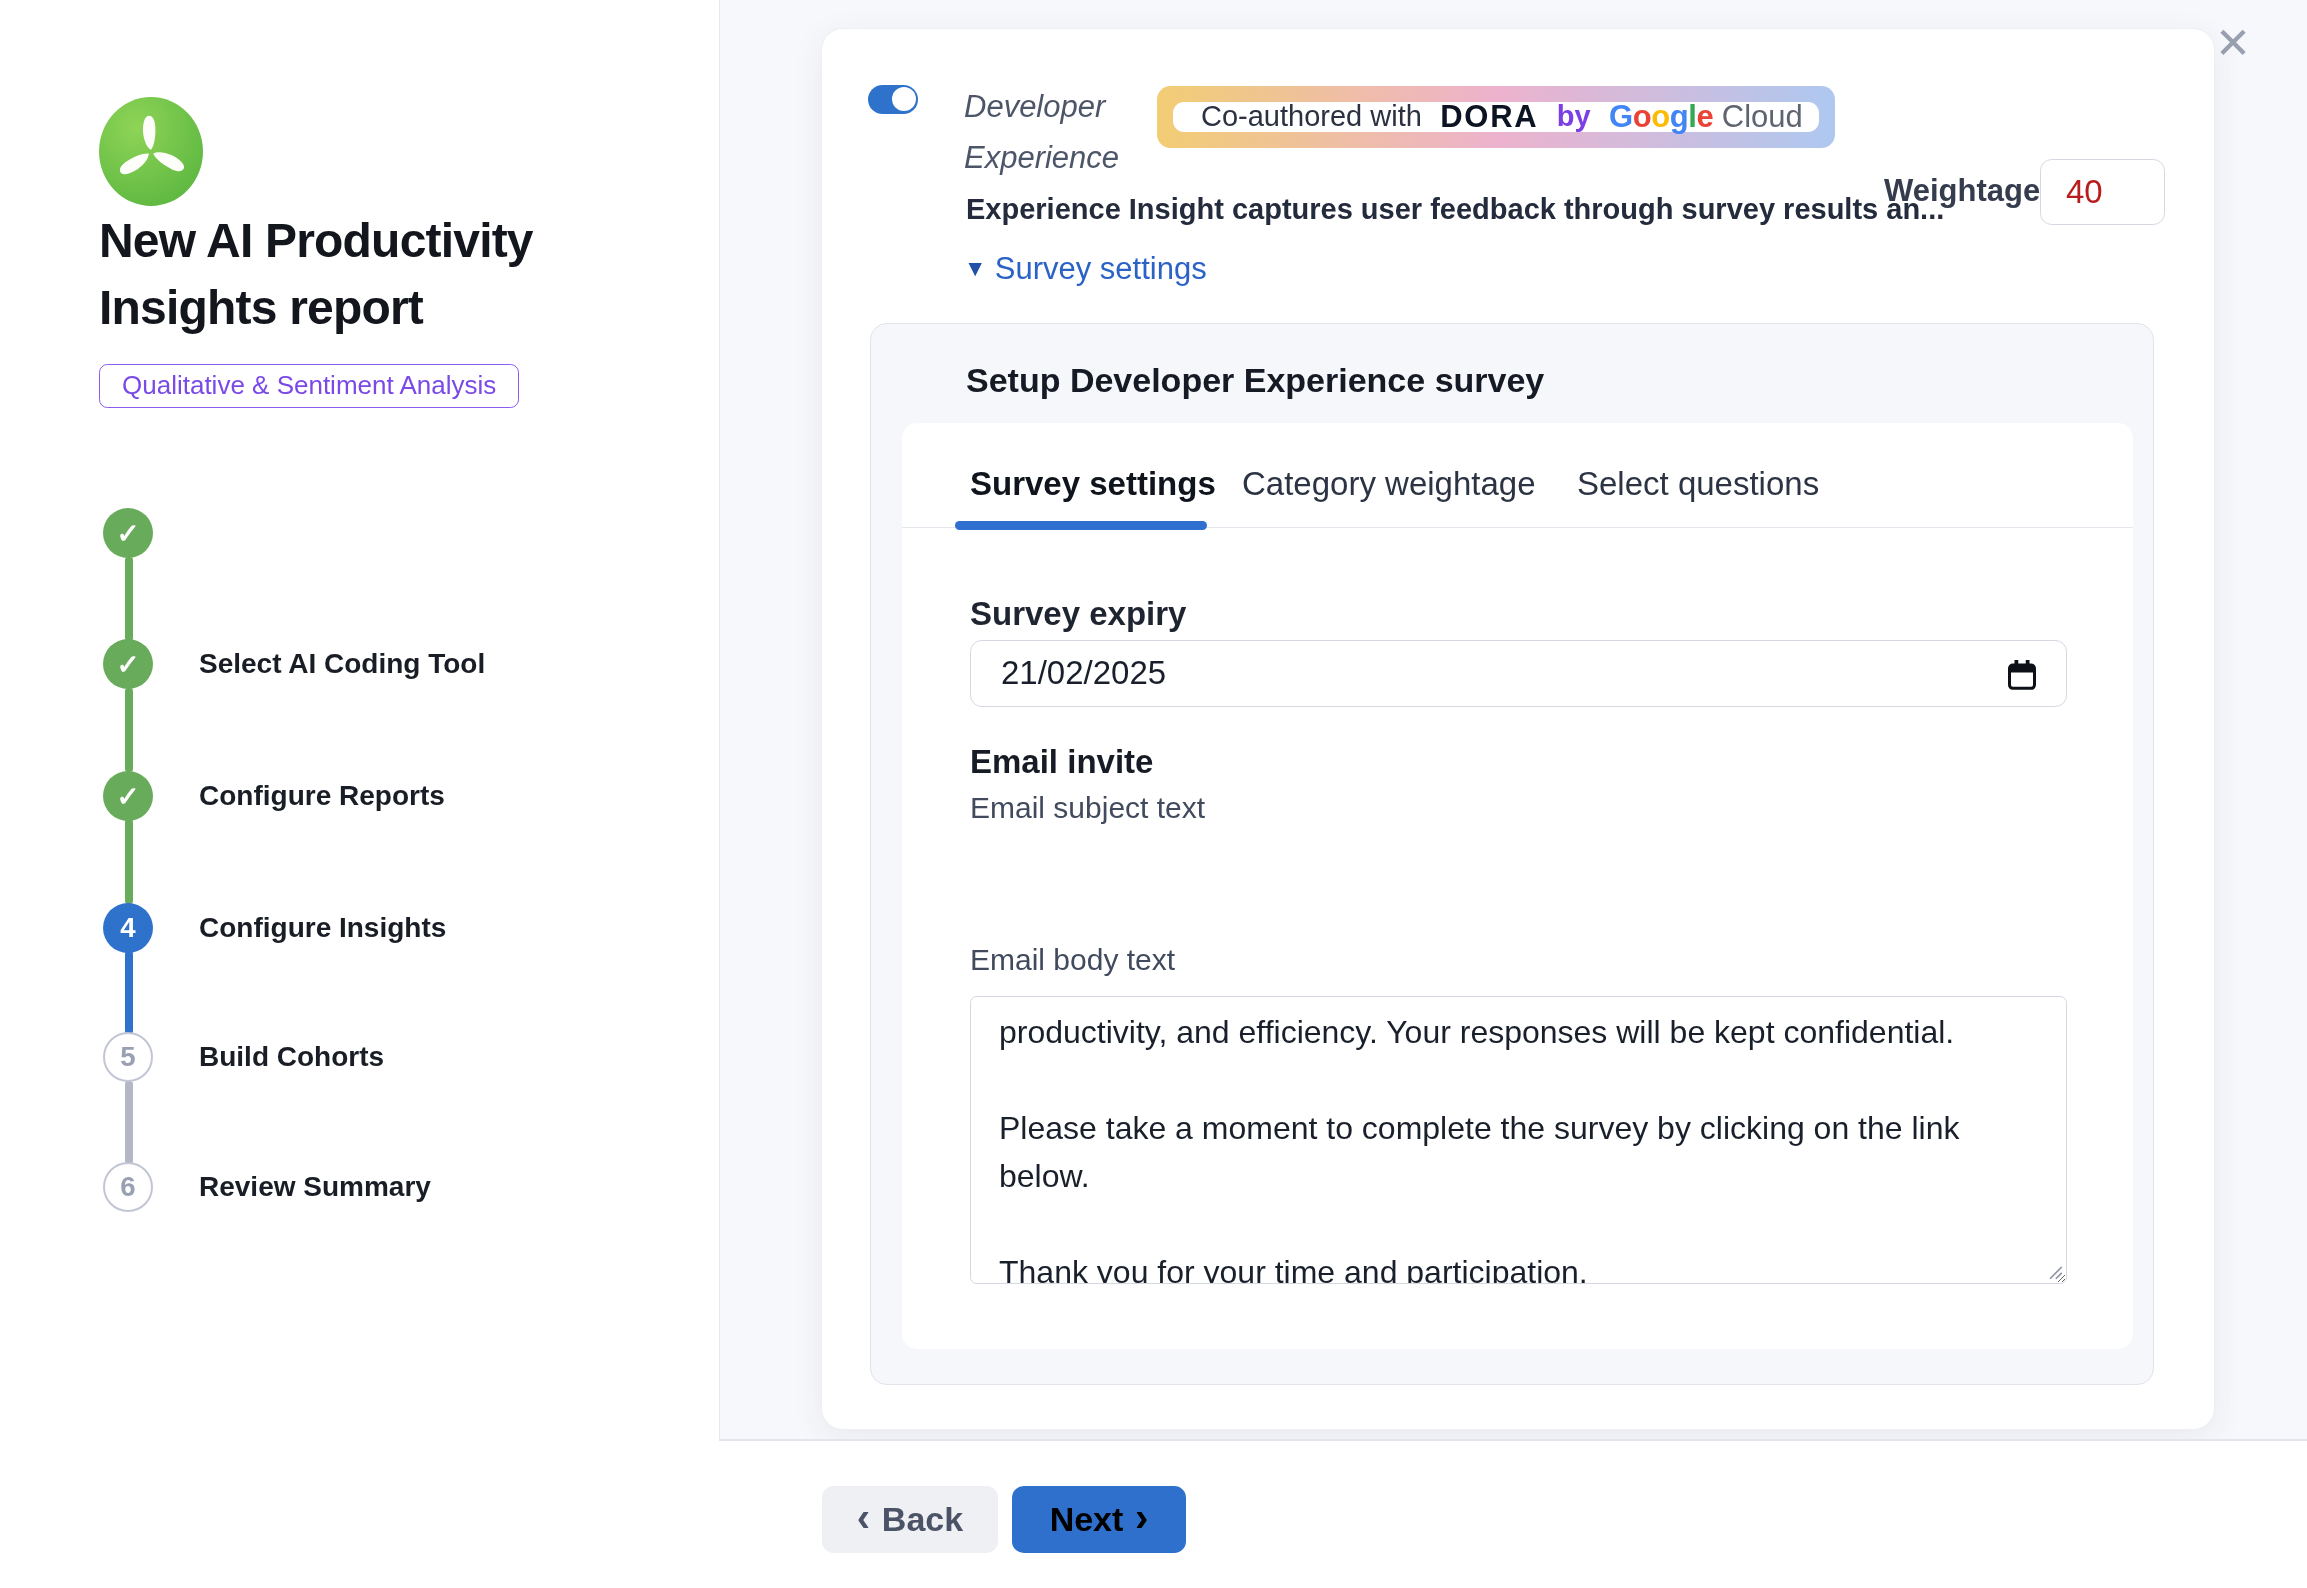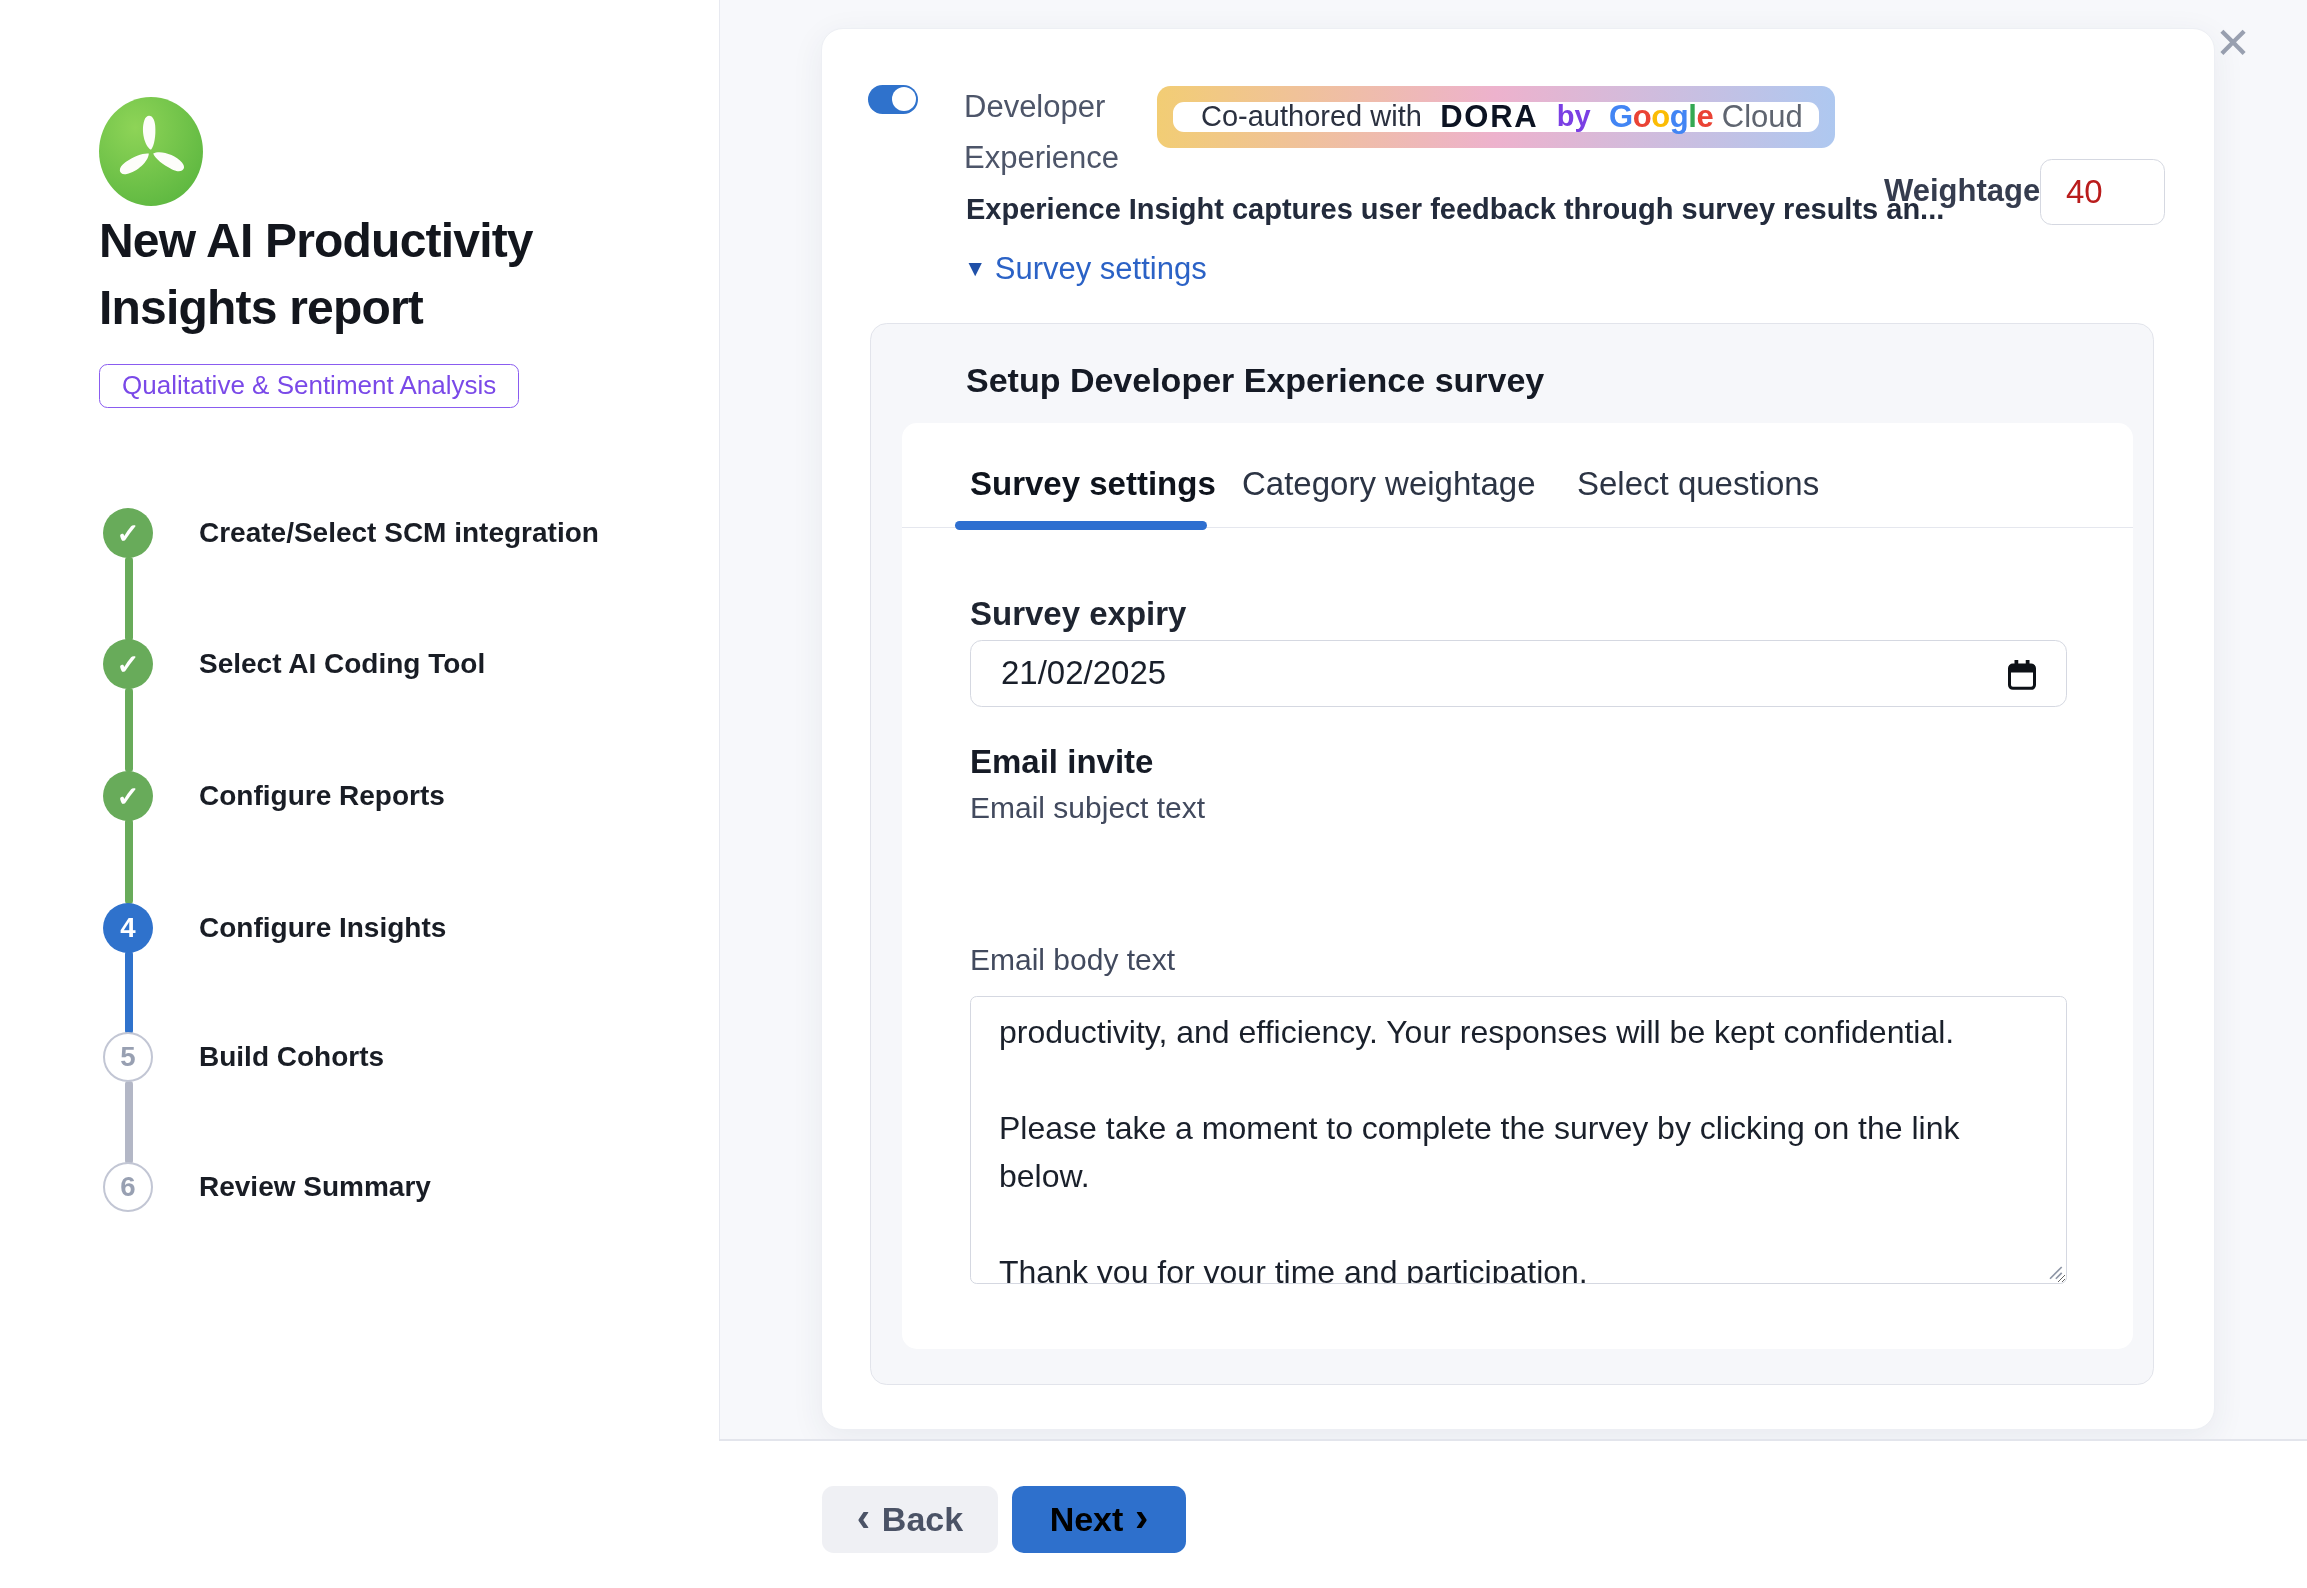--- a/index.html
+++ b/index.html
@@ -38,21 +38,21 @@
 
   
   .modal{
     left:821px;top:27.6px;width:1392px;height:1400px;background:#ffffff;border-radius:22px;
     border:0.8px solid #edeff4;box-shadow:0 8.4px 33px rgba(40,50,80,0.07);
   }
   .toggle{
     left:46px;top:56px;width:50px;height:29px;border-radius:15px;background:#2f72cc;cursor:pointer;
   }
   .toggle-knob{position:absolute;right:2.5px;top:2.5px;width:24px;height:24px;border-radius:50%;background:#ffffff;}
-  .insight-name{left:142px;top:52px;width:209px;font-size:31px;line-height:51px;font-weight:500;color:#4d5569;}
+  .insight-name{left:142px;top:52px;width:209px;font-size:31px;line-height:51px;font-weight:500;color:#4d5569;font-style:italic;}
   .coauth-badge{
     left:335px;top:57px;width:678px;height:62px;border-radius:13.4px;
     background:linear-gradient(90deg,#f2cd74,#edb2cd,#aec8f0);
     padding:16px;box-sizing:border-box;
   }
   .coauth-inner{
     width:100%;height:100%;background:#ffffff;border-radius:11px;
     display:flex;align-items:center;gap:18.4px;padding:0 28px;box-sizing:border-box;
     font-size:29px;white-space:nowrap;
   }
@@ -149,21 +149,20 @@
   <div class="abs seg seg-blue" style="top:951px;height:83px;"></div>
   <div class="abs seg seg-gray" style="top:1081px;height:83px;"></div>
 
   <div class="abs step-dot step-done" style="top:508px;">✓</div>
   <div class="abs step-dot step-done" style="top:639px;">✓</div>
   <div class="abs step-dot step-done" style="top:771px;">✓</div>
   <div class="abs step-dot step-current" style="top:903px;">4</div>
   <div class="abs step-dot step-todo" style="top:1032px;">5</div>
   <div class="abs step-dot step-todo" style="top:1162px;">6</div>
 
-  <div class="abs step-label" style="top:513px;">Create/Select SCM integration</div>
   <div class="abs step-label" style="top:644px;">Select AI Coding Tool</div>
   <div class="abs step-label" style="top:776px;">Configure Reports</div>
   <div class="abs step-label" style="top:908px;">Configure Insights</div>
   <div class="abs step-label" style="top:1037px;">Build Cohorts</div>
   <div class="abs step-label" style="top:1167px;">Review Summary</div>
 </div>
 
 <div class="abs close-btn">✕</div>
 
 <div class="abs modal">

